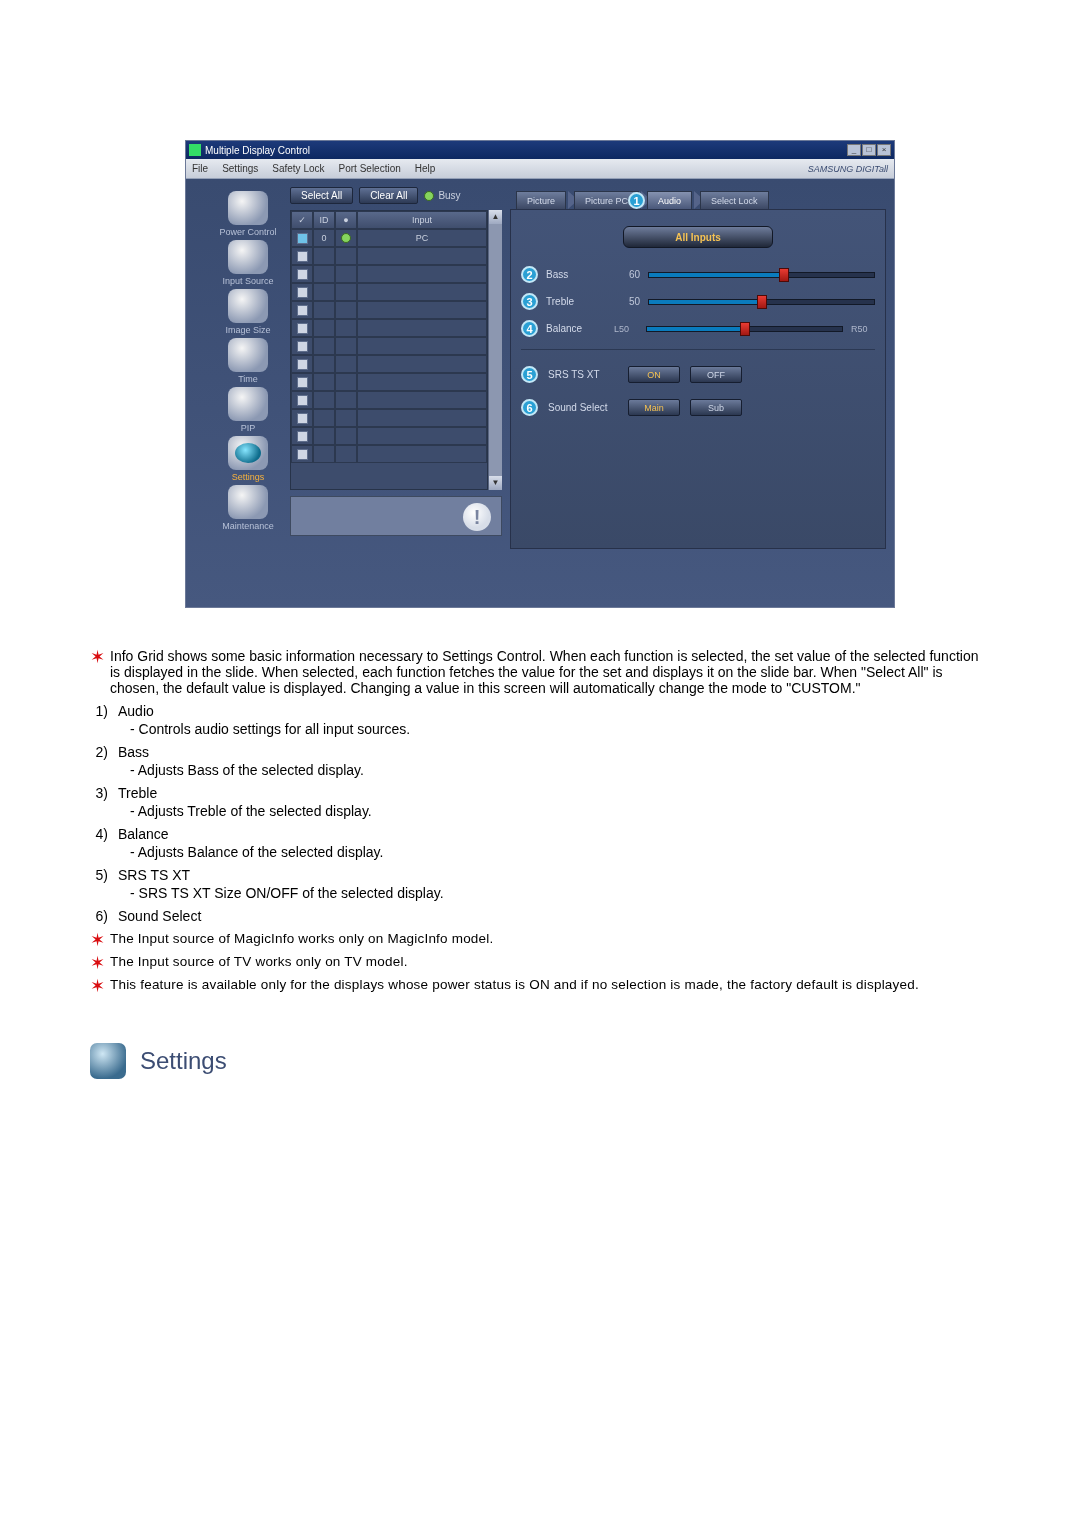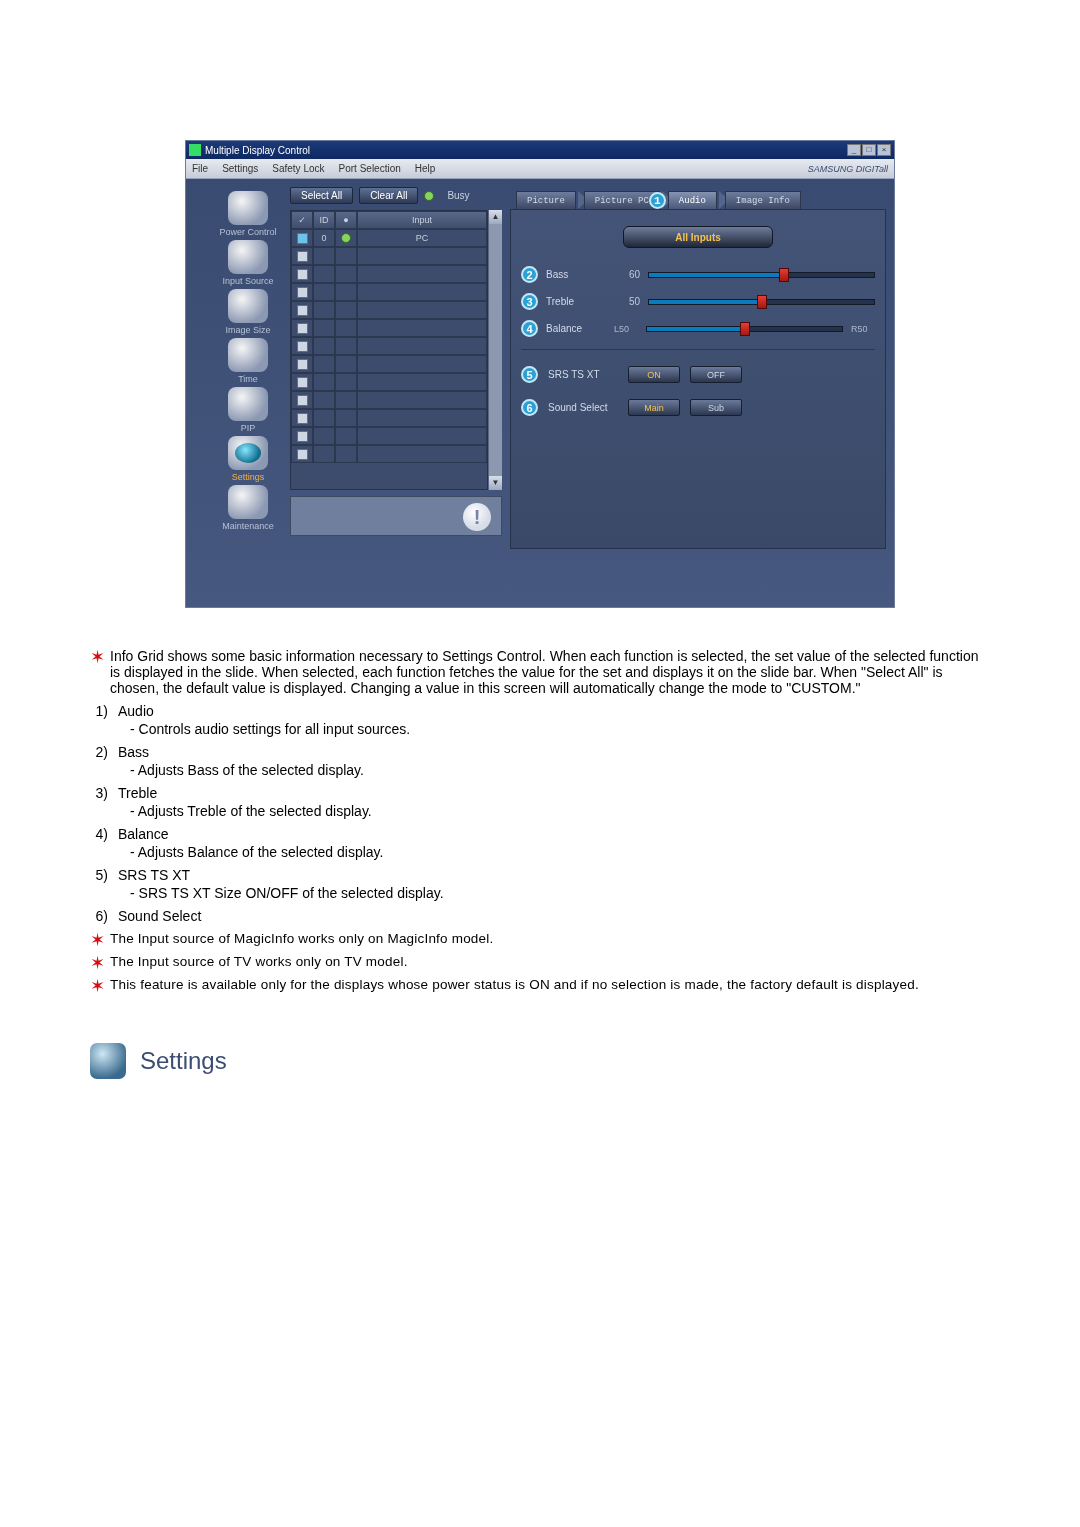--- a/index.html
+++ b/index.html
@@ -82,21 +82,21 @@
   .tbtn {
     height:17px;
     padding:0 10px;
     font-size:10px;
     color:#fff;
     background:linear-gradient(#5f7094,#2d3a55);
     border:1px solid #1d273c;
     border-radius:2px;
     display:flex; align-items:center;
   }
-  .busy { display:flex; align-items:flex-end; gap:13px; color:#c9d0df; font-size:10px;}
+  .busy { display:flex; align-items:flex-end; gap:4px; color:#c9d0df; font-size:10px;}
   .busy .dot{width:10px;height:10px;border-radius:50%;background:#86d45e;border:1px solid #3a6b20;}
 
   .grid-wrap{
     background:#3d4c6c;
     border:1px solid #273349;
   }
   .grid-head, .grid-row {
     display:grid;
     grid-template-columns: 22px 22px 22px 1fr;
     font-size:9px;
@@ -146,21 +146,20 @@
     flex:1;
     padding:2px 0 0 4px;
   }
   .tabs{display:flex; gap:2px; height:20px; align-items:flex-end; padding-left:6px;}
   .tab{
     height:18px; padding:0 10px; font-size:9px; color:#d3daea;
     background:linear-gradient(#6e7d9d,#3c4864);
     border:1px solid #2b3549; border-bottom:none;
     display:flex;align-items:center;
     position:relative;
-    font-family:Liberation Mono, monospace;
   }
   .tab.chevron{
     width:0;height:0;padding:0;background:none;border:none;
     border-top:9px solid transparent;
     border-bottom:9px solid transparent;
     border-left:10px solid #55648a;
     margin-right:-6px;
   }
   .tab.active{background:linear-gradient(#8592b0,#4a587a); color:#fff;}
   .callout-num{
@@ -442,21 +441,21 @@
       <div class="tabs">
         <div class="tab">Picture</div>
         <div class="tab chevron"></div>
         <div class="tab">Picture PC</div>
         <div class="tab chevron"></div>
         <div class="tab active" style="position:relative;">
           <span class="callout-num">1</span>
           <span>Audio</span>
         </div>
         <div class="tab chevron"></div>
-        <div class="tab">Image Info</div>
+        <div class="tab">Select Lock</div>
       </div>
 
       <div class="panel-body">
         <button class="all-inputs-btn">All Inputs</button>
 
         <div class="slider-row">
           <span class="callout-num">2</span>
           <span class="lab">Bass</span>
           <span class="val">60</span>
           <div class="slider-track">

